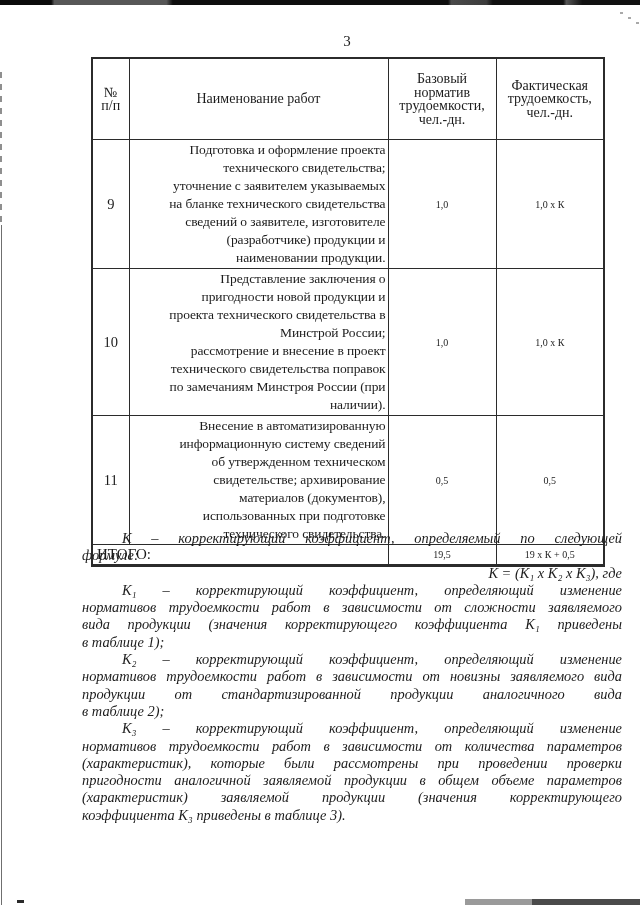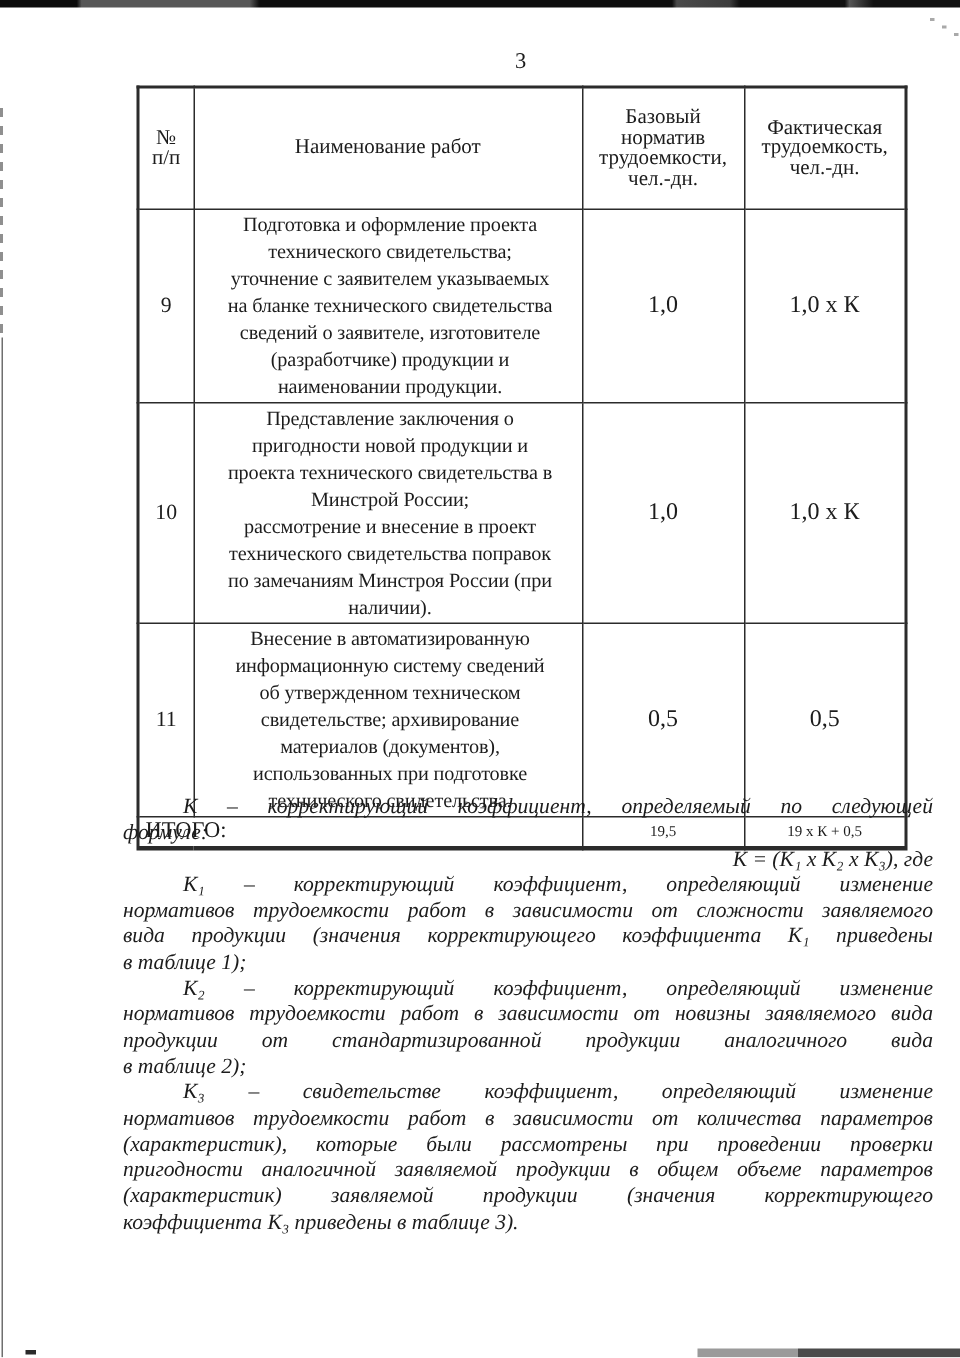--- a/index.html
+++ b/index.html
@@ -35,23 +35,23 @@
   }
   col.w0{width:37px}col.w1{width:259px}col.w2{width:108px}col.w3{width:108px}
   table.work th,table.work td{border:1px solid #2b2b2b;vertical-align:middle;}
   table.work th{
     font-weight:normal;font-size:14px;line-height:13.6px;text-align:center;
     white-space:pre-line;height:52px;padding:13px 2px;
   }
   td.c-num{text-align:center;font-size:14.5px;}
   td.c-work{
     font-size:13.5px;line-height:18px;white-space:pre-line;
-    padding:1px 2px 1px 5px;letter-spacing:-0.1px;text-align:center;font-family:Liberation Serif, serif;
+    padding:1px 2px 1px 5px;letter-spacing:-0.1px;text-align:right;font-family:Liberation Serif, serif;
   }
-  td.c-val{text-align:center;font-size:16px;}
+  td.c-val{text-align:center;font-size:10px;}
   tr.r0{height:126px}tr.r1{height:141px}tr.r2{height:123px}
   tr.total-row{height:21px}
   tr.total-row td.t-label{font-size:15px;padding-left:4px;text-align:left;font-family:Liberation Serif, serif;}
   tr.total-row td.c-val{font-size:10px;}
 
   
   .notes{position:absolute;left:82px;top:530px;width:540px;font-style:italic;}
   .tline{font-size:14.4px;line-height:17.3px;white-space:normal;}
   .tline.just{text-align:justify;text-align-last:justify;}
   .tline.ind{text-indent:40px;text-align:right;}
@@ -141,21 +141,21 @@
       <div class="tline">формуле:</div>
       <div class="tline ind">К = (К₁ х К₂ х К₃), где</div>
       <div class="tline just ind">К₁ – корректирующий коэффициент, определяющий изменение</div>
       <div class="tline just">нормативов трудоемкости работ в зависимости от сложности заявляемого</div>
       <div class="tline just">вида продукции (значения корректирующего коэффициента К₁ приведены</div>
       <div class="tline">в таблице 1);</div>
       <div class="tline just ind">К₂ – корректирующий коэффициент, определяющий изменение</div>
       <div class="tline just">нормативов трудоемкости работ в зависимости от новизны заявляемого вида</div>
       <div class="tline just">продукции от стандартизированной продукции аналогичного вида</div>
       <div class="tline">в таблице 2);</div>
-      <div class="tline just ind">К₃ – свидетельстве коэффициент, определяющий изменение</div>
+      <div class="tline just ind">К₃ – корректирующий коэффициент, определяющий изменение</div>
       <div class="tline just">нормативов трудоемкости работ в зависимости от количества параметров</div>
       <div class="tline just">(характеристик), которые были рассмотрены при проведении проверки</div>
       <div class="tline just">пригодности аналогичной заявляемой продукции в общем объеме параметров</div>
       <div class="tline just">(характеристик) заявляемой продукции (значения корректирующего</div>
       <div class="tline">коэффициента К₃ приведены в таблице 3).</div>
     </div>
 
   <div class="bottom-bar-gray"></div>
   <div class="bottom-bar-dark"></div>
   <div class="bottom-left-mark"></div>

